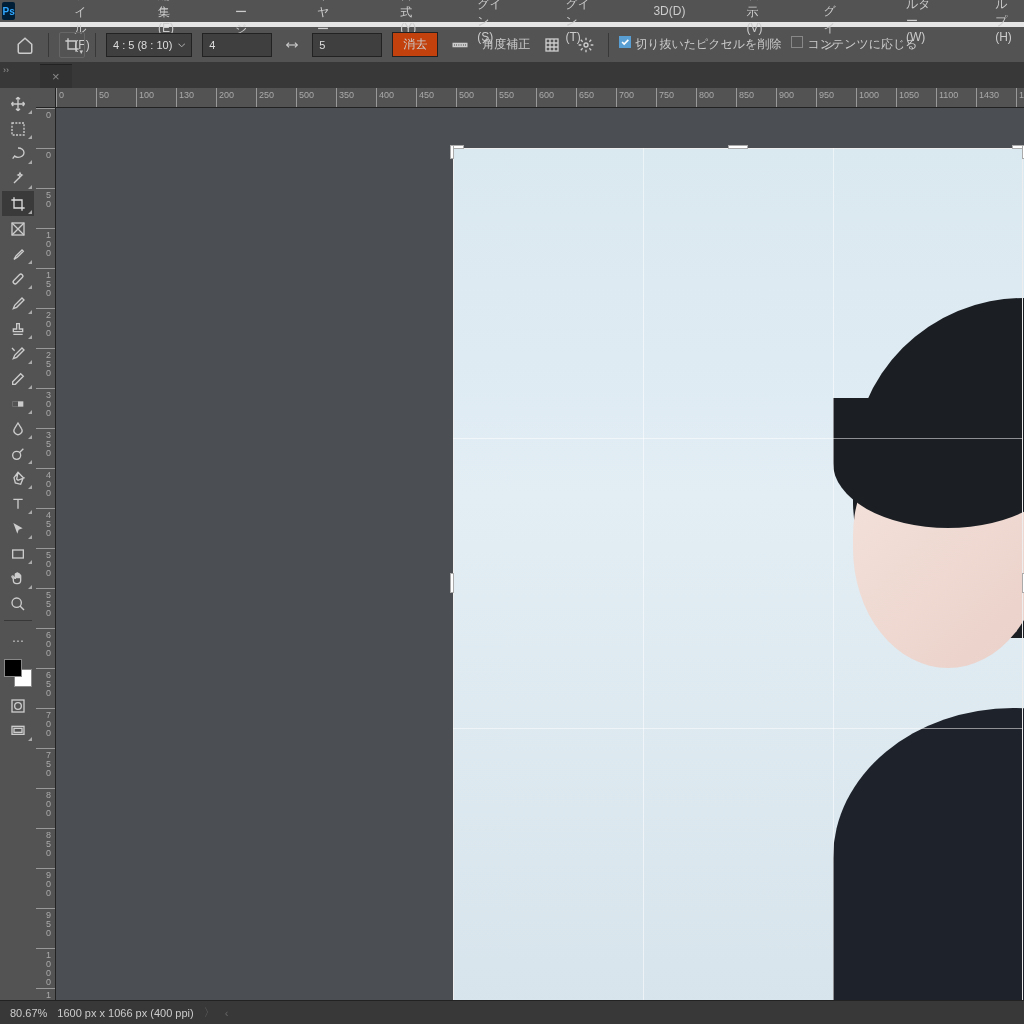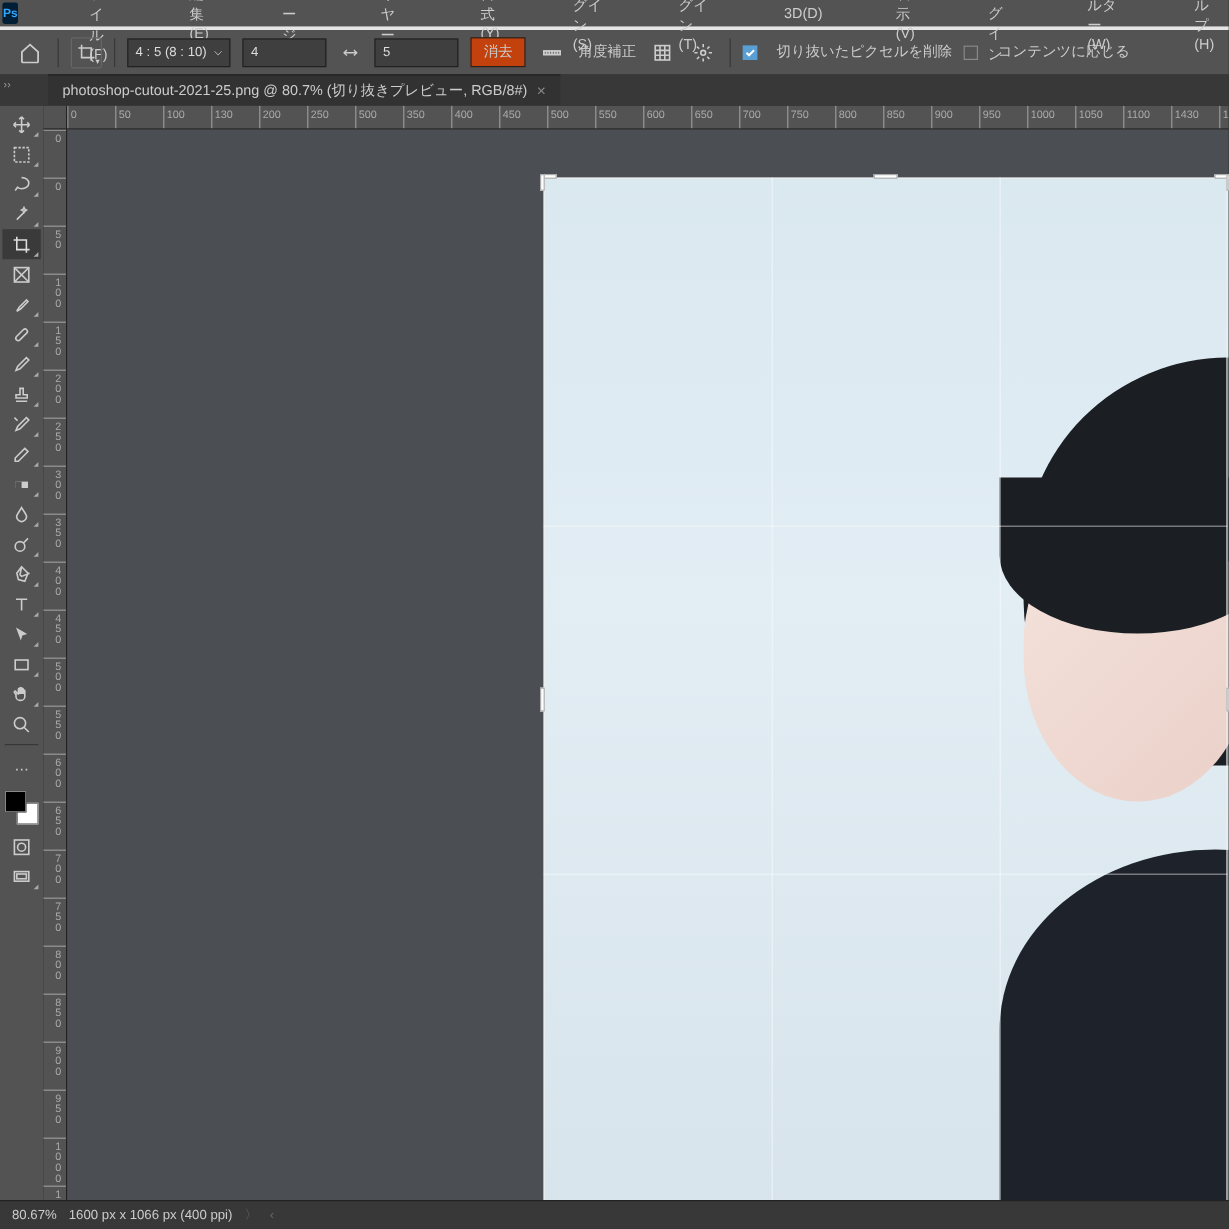--- a/index.html
+++ b/index.html
@@ -2,31 +2,31 @@
 <html><head>
 <meta charset="utf-8">
 <style>
 * { margin: 0; padding: 0; box-sizing: border-box; font-family: "Segoe UI", Meiryo, sans-serif; }
 body { background: #323232; color: #ccc; width: 1024px; height: 1024px; overflow: hidden; font-size: 12px; }
 
 .menubar { background: #535353; height: 22px; display: flex; align-items: center; padding: 0 2px; }
 .ps-logo { width: 38px; height: 18px; background: #001e36; color: #31a8ff; display: flex; align-items: center; justify-content: center; font-weight: bold; font-size: 10px; border-radius: 2px; margin-right: 6px; }
 .menu-item { padding: 2px 8px; cursor: pointer; font-size: 12px; margin-left: 45px; }
 
-.optionsbar { background: #535353; height: 40px; display: flex; align-items: center; padding: 0 12px; gap: 10px; border-top: 3px solid #e5e5e5; }
+.optionsbar { background: #535353; height: 40px; display: flex; align-items: center; padding: 0 12px; gap: 10px; border-top: 5px solid #e5e5e5; }
 .home-btn { width: 26px; height: 26px; display: flex; align-items: center; justify-content: center; cursor: pointer; }
 .tool-ind { width: 26px; height: 26px; display: flex; align-items: center; justify-content: center; border: 1px solid #666; border-radius: 2px; cursor: pointer; position: relative; }
 .tool-ind .drop { position: absolute; right: 1px; bottom: 1px; font-size: 7px; }
 .sep { width: 1px; height: 24px; background: #383838; }
 .ratio-select { background: #3f3f3f; color: #ddd; border: 1px solid #222; padding: 2px 6px; height: 24px; display: flex; align-items: center; gap: 6px; cursor: pointer; font-size: 11px; }
 .num-input { background: #3f3f3f; color: #ddd; border: 1px solid #222; padding: 2px 6px; height: 24px; width: 70px; font-size: 11px; }
 .swap-btn { width: 20px; height: 20px; display: flex; align-items: center; justify-content: center; cursor: pointer; }
 .text-btn { background: #c2410c; border: 1px solid #222; padding: 3px 10px; cursor: pointer; font-size: 12px; }
 .icon-btn { width: 24px; height: 24px; display: flex; align-items: center; justify-content: center; cursor: pointer; }
-.checkbox { display: flex; align-items: center; gap: 16px; cursor: pointer; font-size: 12px; }
+.checkbox { display: flex; align-items: flex-start; gap: 4px; cursor: pointer; font-size: 12px; }
 .cb-box { width: 12px; height: 12px; border: 1px solid #888; display: flex; align-items: center; justify-content: center; }
 .cb-box.checked { background: #5a9fd4; border-color: #5a9fd4; }
 
 .tabbar { background: #383838; height: 26px; display: flex; align-items: flex-end; padding-left: 40px; position: relative; }
 .expand-icon { position: absolute; left: 3px; top: 3px; font-size: 9px; color: #999; cursor: pointer; }
 .tab { background: #323232; padding: 4px 12px; border-top: 1px solid #222; display: flex; align-items: center; gap: 8px; font-size: 12px; }
 .tab-close { color: #888; cursor: pointer; font-size: 13px; }
 
 .workspace { display: flex; height: calc(1024px - 22px - 40px - 26px - 24px); }
 
@@ -149,21 +149,20 @@
   </label>
   <label class="checkbox">
     <span class="cb-box"></span>
     <span>コンテンツに応じる</span>
   </label>
 </div>
 
 <div class="tabbar">
   <span class="expand-icon">››</span>
   <div class="tab">
-    <span>photoshop-cutout-2021-25.png @ 80.7% (切り抜きプレビュー, RGB/8#)</span>
     <span class="tab-close">×</span>
   </div>
 </div>
 
 <div class="workspace">
 
   <div class="toolbar">
     <div class="tool">
         <svg width="16" height="16" viewBox="0 0 24 24" fill="none" stroke="#ccc" stroke-width="2">
           <path d="M12 2v20M2 12h20M12 2l-3 3M12 2l3 3M12 22l-3-3M12 22l3-3M2 12l3-3M2 12l3 3M22 12l-3-3M22 12l-3 3"></path>

